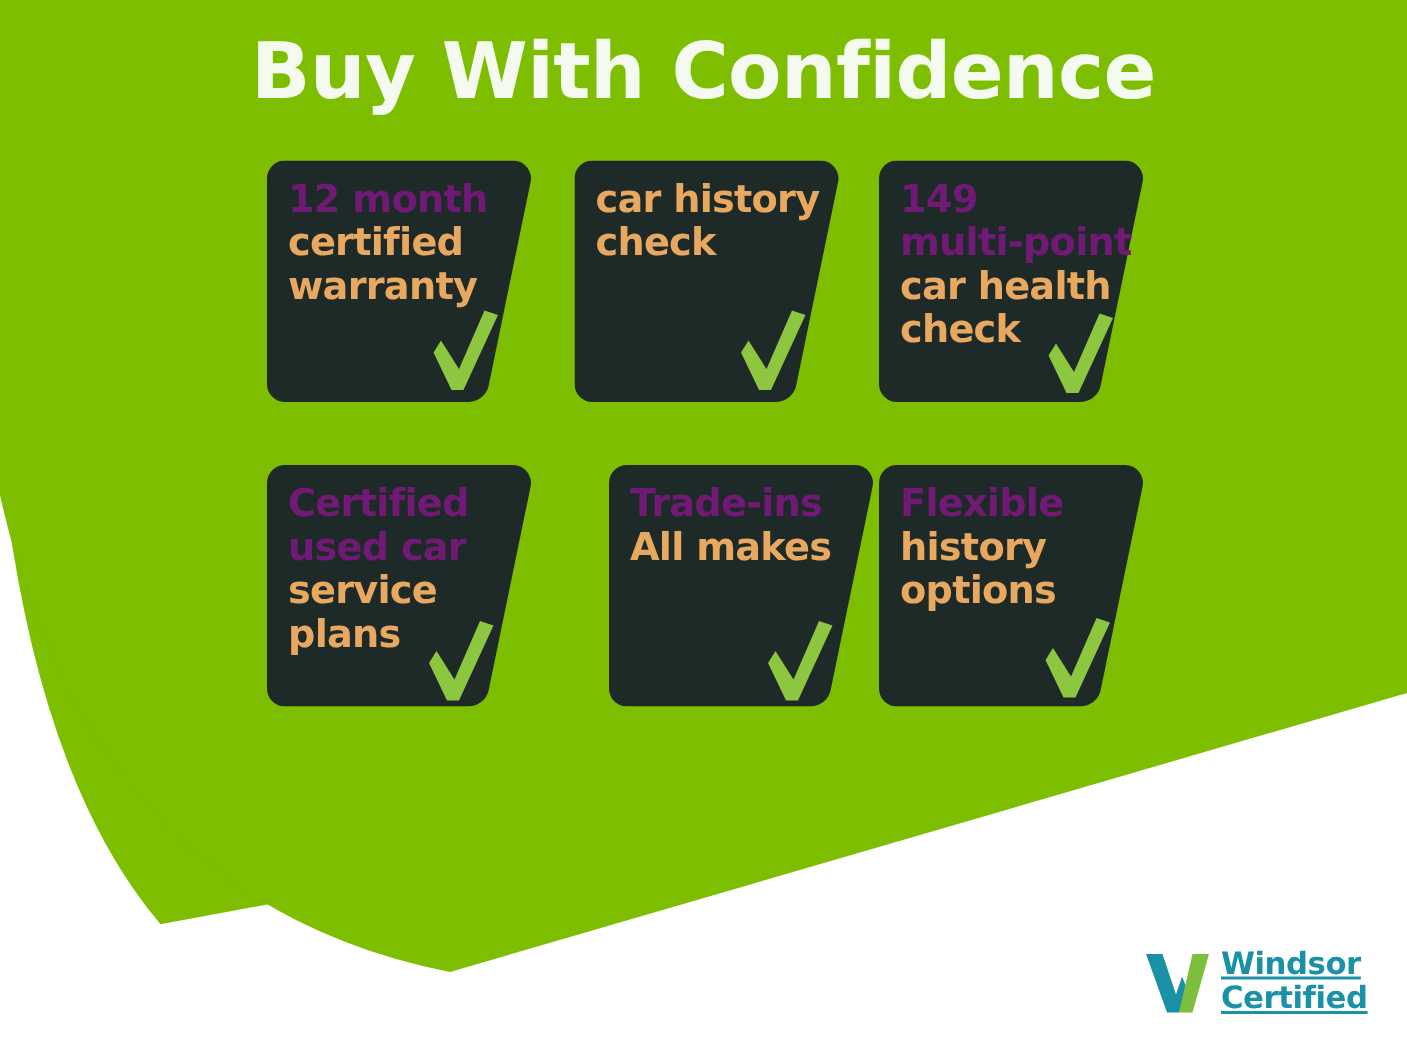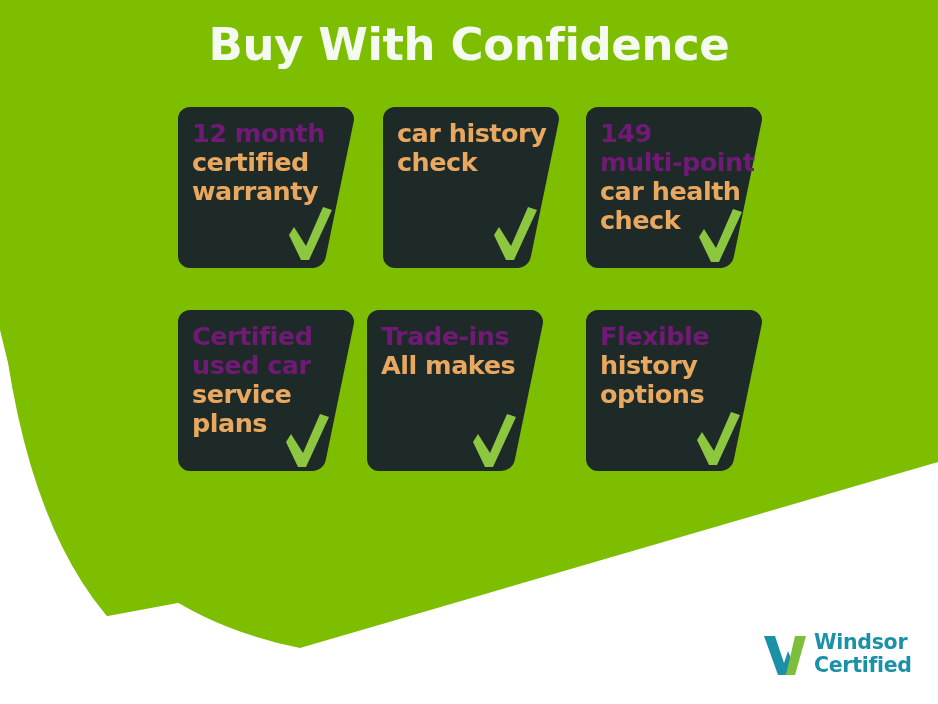--- a/index.html
+++ b/index.html
@@ -28,21 +28,21 @@
     height: 704px;
   }
   
   #title {
     position: absolute;
     left: 0;
     top: 18px;
     width: 938px;
     text-align: center;
     color: #f4faf0;
-    font-size: 45px;
+    font-size: 52px;
     font-weight: bold;
     letter-spacing: -0.4px;
     font-family: "DejaVu Sans", "Liberation Sans", sans-serif;
     white-space: nowrap;
   }
   
   .card {
     position: absolute;
     width: 178px;
     height: 161px;
@@ -87,20 +87,21 @@
   }
   #logo-text {
     position: absolute;
     left: 52px;
     top: 2px;
     color: #1b91a8;
     font-size: 20.5px;
     line-height: 22.5px;
     font-weight: bold;
     letter-spacing: -0.3px;
+    text-decoration: underline;
   }
   #logo-text span { display: block; white-space: nowrap; }
 </style>
 </head>
 <body>
 
 <div id="stage">
 
   <svg id="green-bg" viewBox="0 0 938 704" preserveAspectRatio="none" aria-hidden="true">
     <path d="M0,0 L938,0 L938,462 L0,636 Q0,636 0,636 Z" fill="#7dbe00"></path>
@@ -160,21 +161,21 @@
       <span class="line-white">Certified</span>
       <span class="line-white">used car</span>
       <span class="line-orange">service</span>
       <span class="line-orange">plans</span>
     </div>
     <svg class="tick" style="left:105px; top:102px;" viewBox="0 0 48 58" aria-hidden="true">
       <path d="M3,30 L8,22 L20,41 L37,2 L46,5 L23,55 L15,55 Z" fill="#8dc63f"></path>
     </svg>
   </div>
 
-  <div class="card" style="left:367px; top:310px;">
+  <div class="card" style="left:406px; top:310px;">
     <svg class="card-shape" viewBox="0 0 178 161" aria-hidden="true">
       <path d="M12,0 H164 a12,12 0 0 1 11.6,15 L148,149 a14,14 0 0 1 -13.6,12 H12 A12,12 0 0 1 0,149 V12 A12,12 0 0 1 12,0 Z" fill="#1e2a28"></path>
     </svg>
     <div class="card-text">
       <span class="line-white">Trade-ins</span>
       <span class="line-orange">All makes</span>
     </div>
     <svg class="tick" style="left:103px; top:102px;" viewBox="0 0 48 58" aria-hidden="true">
       <path d="M3,30 L8,22 L20,41 L37,2 L46,5 L23,55 L15,55 Z" fill="#8dc63f"></path>
     </svg>

